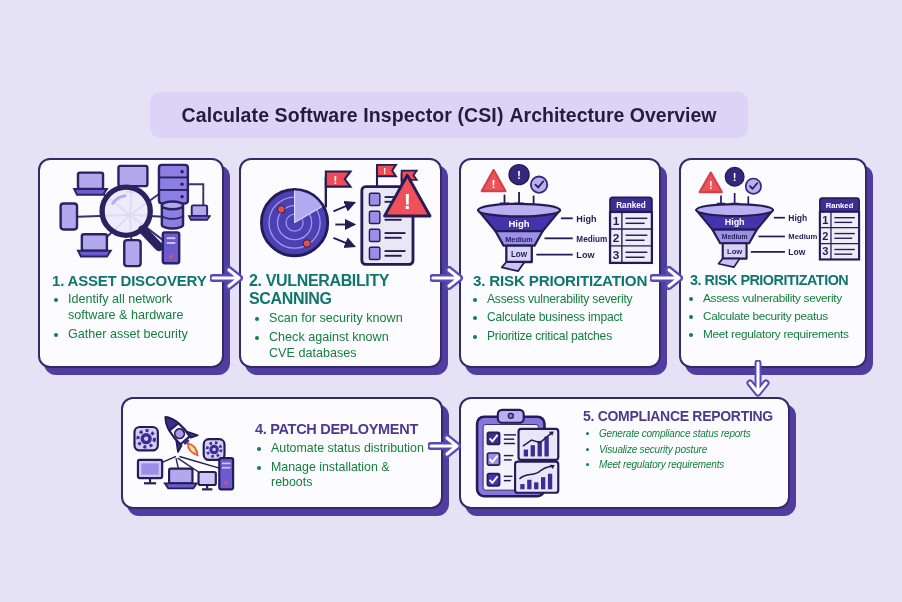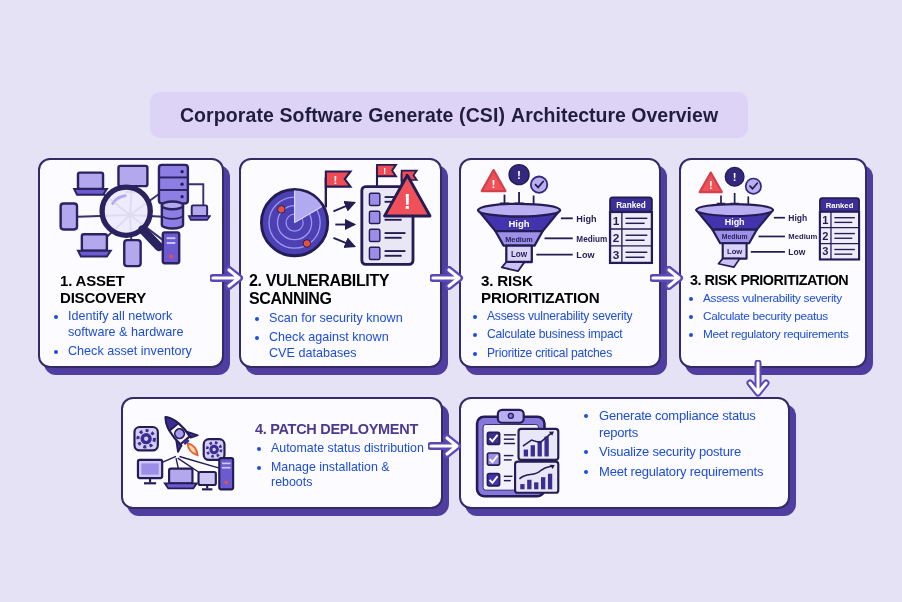--- a/index.html
+++ b/index.html
@@ -14,51 +14,51 @@
   
   .box{position:absolute;background:#fcfbff;border:2.5px solid #342a68;border-radius:12px;
        box-shadow:6px 7px 0 #4f3da0;box-sizing:border-box;}
   .b1{left:38px;top:158px;width:186px;height:210px;}
   .b2{left:239px;top:158px;width:203px;height:210px;}
   .b3{left:459px;top:158px;width:202px;height:210px;}
   .b4{left:679px;top:158px;width:188px;height:210px;}
   .b5{left:121px;top:397px;width:322px;height:112px;display:flex;align-items:center;}
   .b6{left:459px;top:397px;width:331px;height:112px;display:flex;align-items:stretch;}
   .icon-wrap{display:flex;justify-content:center;align-items:center;height:112px;}
-  .box-heading{margin:0 10px 3px 20px;font-size:15px;font-weight:800;color:#000000;letter-spacing:-.2px;}
+  .box-heading{margin:0 10px 3px 12px;font-size:15px;font-weight:800;color:#0f766e;letter-spacing:-.2px;}
   .b2 .box-heading{font-size:16px;letter-spacing:-.35px;margin-left:8px;margin-right:2px;}
   .b3 .box-heading{font-size:15.2px;}
   .b4 .box-heading{font-size:14.4px;letter-spacing:-.5px;margin-left:9px;}
-  .bullets{margin:1px 6px 0 12px;padding-left:16px;color:#1d4ed8;font-size:12.6px;line-height:1.27;
+  .bullets{margin:1px 6px 0 12px;padding-left:16px;color:#15803d;font-size:12.6px;line-height:1.27;
            font-weight:500;}
   .bullets li{margin-bottom:3px;}
   .b2 .bullets{margin-right:26px;}
   .b3 .bullets{font-size:12.1px;padding-left:14px;letter-spacing:-.2px;}
   .b4 .bullets{font-size:11.8px;padding-left:13px;margin-left:9px;letter-spacing:-.3px;}
   
   .b5 .icon-wrap{width:132px;height:auto;}
   .b6 .icon-wrap{width:122px;height:auto;}
   .hcontent{flex:1;padding:9px 8px 0 0;}
   .b5 .box-heading,.b6 .box-heading{color:#4b3a8e;margin:0 0 4px 0;}
   .b5 .box-heading{font-size:14.5px;letter-spacing:-.3px;}
   .b6 .box-heading{font-size:14px;letter-spacing:-.3px;}
   .b5 .bullets,.b6 .bullets{margin:0;padding-left:16px;}
   .b5 .bullets{font-size:12.4px;}
-  .b6 .bullets{font-size:13px;letter-spacing:-.2px;}
+  .b6 .bullets{font-size:10px;letter-spacing:-.2px;font-style:italic;}
   
   .arrow{position:absolute;z-index:6;}
   svg text{font-family:"Liberation Sans",sans-serif;}
 </style>
 </head>
 <body>
 
 <div class="canvas">
 
   <div class="title-pill">
-    <span class="t-reg">Corporate Software Generate (CSI)</span>
+    <span class="t-reg">Calculate Software Inspector (CSI)</span>
     <span class="t-bold">Architecture Overview</span>
   </div>
 
   <section class="box b1">
     <div class="icon-wrap">
       <svg width="160" height="110" viewBox="0 0 166 114">
         <g stroke="#3a316e" stroke-width="2" fill="none">
           <line x1="82" y1="56" x2="44" y2="26"></line>
             <line x1="82" y1="56" x2="84" y2="24"></line>
           <line x1="82" y1="56" x2="126" y2="24"></line>
@@ -111,21 +111,21 @@
         <g>
           <circle cx="78" cy="52" r="25" fill="rgba(236,233,252,0.93)" stroke="#2b2260" stroke-width="5.5"></circle>
           <path d="M64 44 a18 18 0 0 1 13 -8" fill="none" stroke="#b7aaf0" stroke-width="3" stroke-linecap="round"></path>
           <line x1="95" y1="71" x2="112" y2="89" stroke="#2b2260" stroke-width="9" stroke-linecap="round"></line>
         </g>
       </svg>
     </div>
     <h3 class="box-heading">1. ASSET DISCOVERY</h3>
     <ul class="bullets">
       <li>Identify all network software &amp; hardware</li>
-      <li>Check asset inventory</li>
+      <li>Gather asset becurity</li>
     </ul>
   </section>
 
   <section class="box b2">
     <div class="icon-wrap">
       <svg width="182" height="108" viewBox="0 0 192 114">
         <defs>
           <marker id="ah2" markerWidth="7" markerHeight="7" refX="5" refY="3" orient="auto">
             <path d="M0 0 L6 3 L0 6 Z" fill="#241d55"></path>
           </marker>
@@ -433,20 +433,21 @@
           <rect x="72" y="83" width="5" height="11" fill="#3b2d91"></rect>
           <rect x="80" y="86" width="5" height="8" fill="#3b2d91"></rect>
           <rect x="88" y="80" width="5" height="14" fill="#3b2d91"></rect>
           <rect x="96" y="76" width="5" height="18" fill="#3b2d91"></rect>
           <path d="M63 82 C72 74 80 80 88 72 C93 68 97 68 101 67" fill="none" stroke="#241d55" stroke-width="1.8"></path>
           <path d="M104 66 l-6 -0.5 3.5 5 Z" fill="#241d55"></path>
         </g>
       </svg>
     </div>
     <div class="hcontent">
+      <h3 class="box-heading">5. COMPLIANCE REPORTING</h3>
       <ul class="bullets">
         <li>Generate compliance status reports</li>
         <li>Visualize security posture</li>
         <li>Meet regulatory requirements</li>
       </ul>
     </div>
   </section>
 
   <svg class="arrow" style="left:210px;top:266px" width="36" height="24" viewBox="0 0 36 24">
     <path d="M3 12 H27 M19 4 L29 12 L19 20" fill="none" stroke="#5a48b8" stroke-width="8" stroke-linecap="round" stroke-linejoin="round"></path>

